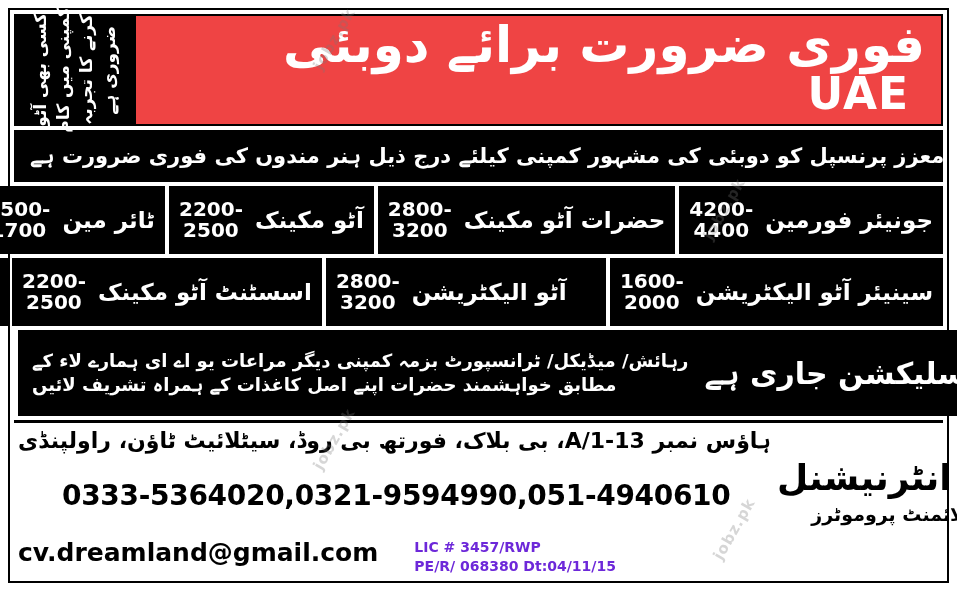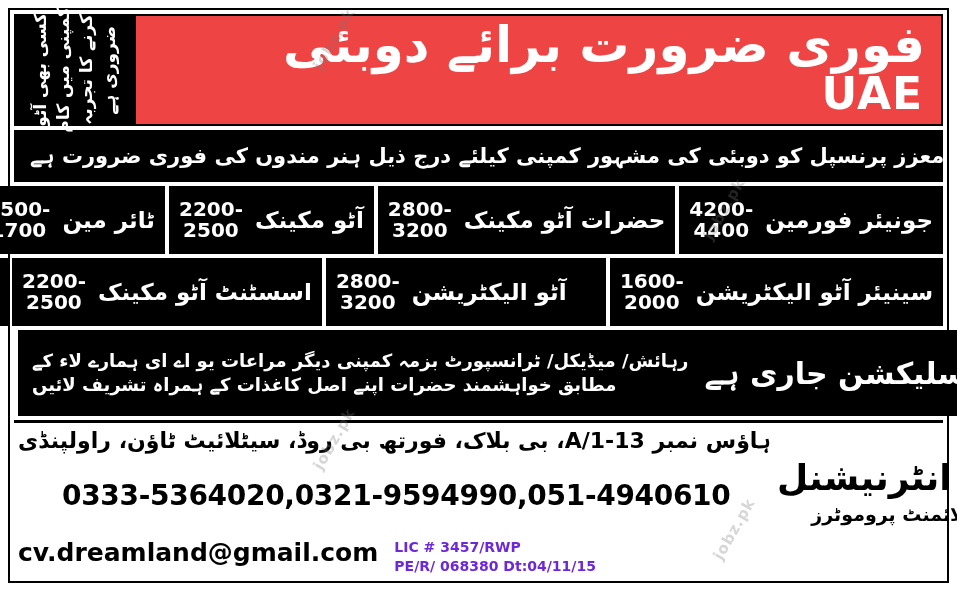--- a/index.html
+++ b/index.html
@@ -78,21 +78,21 @@
     direction: rtl;
     white-space: nowrap;
   }
   .header-title .line2 {
     font-size: 44px;
     font-weight: bold;
     line-height: 1.05;
     letter-spacing: 1px;
     direction: rtl;
     align-self: flex-end;
-    margin-right: 2px;
+    margin-right: 16px;
   }
 
   
   .intro {
     margin-top: 4px;
     background: #000;
     color: #fff;
     border: 2px solid #000;
     box-sizing: border-box;
     height: 52px;
@@ -235,21 +235,21 @@
     white-space: nowrap;
     letter-spacing: -0.3px;
     margin-left: 44px;
   }
   .footer-bottom {
     display: flex;
     flex-direction: row;
     direction: ltr;
     align-items: flex-start;
     justify-content: flex-start;
-    gap: 16px;
+    gap: 36px;
   }
   .footer-email {
     font-size: 25px;
     font-weight: bold;
     color: #000;
     direction: ltr;
     white-space: nowrap;
   }
   .footer-lic {
     font-size: 14px;

